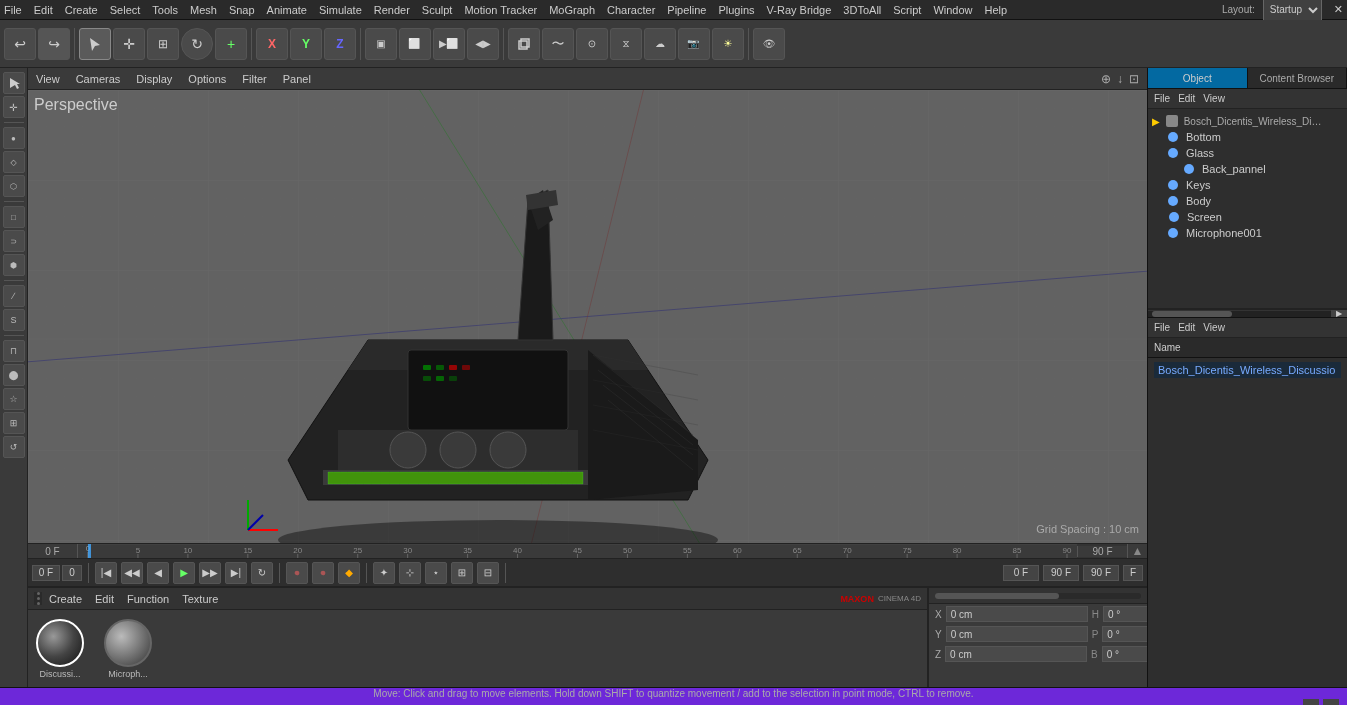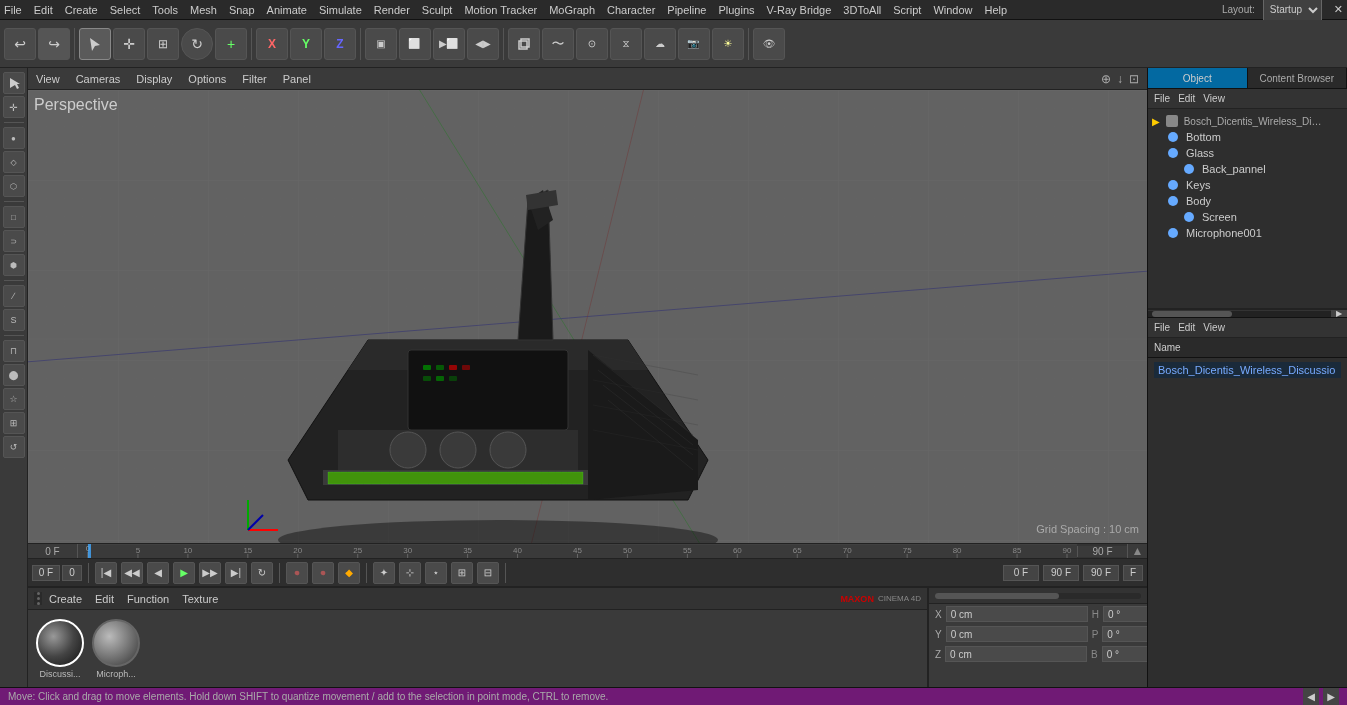--- a/index.html
+++ b/index.html
@@ -51,21 +51,21 @@
     .pb-red { color: #a55; }
     .frame-input { width: 36px; height: 16px; background: #444; border: 1px solid #555; color: #ccc; font-size: 10px; text-align: center; }
 
     
     .bottom-area { display: flex; flex: 0 0 100px; overflow: hidden; border-top: 1px solid #222; }
     .material-panel { width: 900px; background: #3a3a3a; display: flex; flex-direction: column; border-right: 1px solid #222; }
     .mat-menu { height: 22px; background: #333; display: flex; align-items: center; padding: 0 6px; gap: 1px; border-bottom: 1px solid #222; }
     .mat-menu-item { color: #ccc; font-size: 11px; cursor: pointer; padding: 0 6px; height: 100%; display: flex; align-items: center; }
     .mat-drag { width: 8px; background: #2a2a2a; display: flex; flex-direction: column; align-items: center; justify-content: center; gap: 2px; cursor: ew-resize; }
     .mat-drag-dot { width: 3px; height: 3px; background: #666; border-radius: 50%; }
-    .mat-content { flex: 1; display: flex; align-items: center; padding: 4px 8px; gap: 8px; }
+    .mat-content { flex: 1; display: flex; align-items: center; padding: 4px 8px; gap: 20px; }
     .mat-item { display: flex; flex-direction: column; align-items: center; gap: 2px; cursor: pointer; }
     .mat-thumb { width: 48px; height: 48px; border-radius: 50%; border: 2px solid #666; overflow: hidden; display: flex; align-items: center; justify-content: center; background: radial-gradient(circle at 35% 35%, #888, #333); }
     .mat-thumb.selected { border-color: #fff; }
     .mat-thumb-micro { background: radial-gradient(circle at 35% 35%, #aaa, #444); }
     .mat-label { font-size: 9px; color: #bbb; text-align: center; max-width: 50px; overflow: hidden; text-overflow: ellipsis; white-space: nowrap; }
 
     
     .attr-panel { flex: 1; background: #3a3a3a; display: flex; flex-direction: column; }
     .attr-row { display: flex; align-items: center; padding: 2px 6px; gap: 4px; }
     .attr-label { color: #aaa; font-size: 10px; width: 20px; }
@@ -86,21 +86,21 @@
     .scene-item { display: flex; align-items: center; padding: 2px 8px; cursor: pointer; gap: 4px; }
     .scene-label { font-size: 11px; color: #ccc; }
     .right-panel-header { height: 20px; background: #2a2a2a; display: flex; align-items: center; padding: 0 6px; gap: 4px; border-bottom: 1px solid #111; }
     .name-field { display: flex; align-items: center; padding: 4px 6px; }
     .name-value { font-size: 11px; color: #7af; background: #1a2a3a; padding: 2px 4px; width: 100%; overflow: hidden; text-overflow: ellipsis; white-space: nowrap; }
 
     
     .right-bottom { border-top: 1px solid #111; flex: 1; display: flex; flex-direction: column; overflow: hidden; }
 
     
-    .status-bar { height: 18px; background: #701a75; display: flex; align-items: center; padding: 0 8px; border-top: 1px solid #111; flex-shrink: 0; }
+    .status-bar { height: 18px; background: #6d28d9; display: flex; align-items: center; padding: 0 8px; border-top: 1px solid #111; flex-shrink: 0; flex-direction: column; }
     .status-text { font-size: 10px; color: #aaa; }
     .status-right { margin-left: auto; display: flex; gap: 4px; }
     .scroll-right { width: 16px; height: 18px; background: #444; display: flex; align-items: center; justify-content: center; cursor: pointer; font-size: 10px; }
 
     
     .grid-svg { width: 100%; height: 100%; opacity: 0.4; }
 
     
     .obj-3d { position: absolute; top: 50px; left: 180px; width: 580px; height: 440px; }
 
@@ -485,21 +485,21 @@
         <span class="scene-label">Back_pannel</span>
       </div>
       <div class="scene-item" style="padding-left:20px;">
         <span style="width:10px; height:10px; background:#6af; border-radius:50%; display:inline-block; margin-right:4px;"></span>
         <span class="scene-label">Keys</span>
       </div>
       <div class="scene-item" style="padding-left:20px;">
         <span style="width:10px; height:10px; background:#6af; border-radius:50%; display:inline-block; margin-right:4px;"></span>
         <span class="scene-label">Body</span>
       </div>
-      <div class="scene-item" style="padding-left:36px;">
+      <div class="scene-item" style="padding-left:21px;">
         <span style="width:10px; height:10px; background:#6af; border-radius:50%; display:inline-block; margin-right:4px;"></span>
         <span class="scene-label">Screen</span>
       </div>
       <div class="scene-item" style="padding-left:20px;">
         <span style="width:10px; height:10px; background:#6af; border-radius:50%; display:inline-block; margin-right:4px;"></span>
         <span class="scene-label">Microphone001</span>
       </div>
     </div>
 
     <div class="scrollbar-h">

